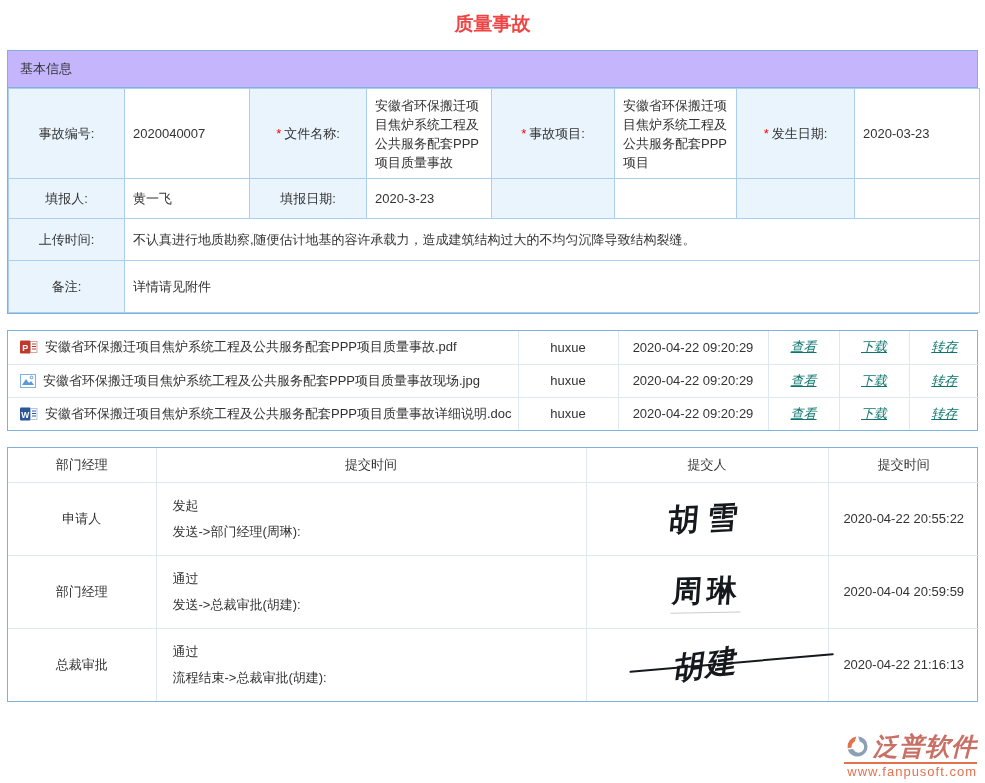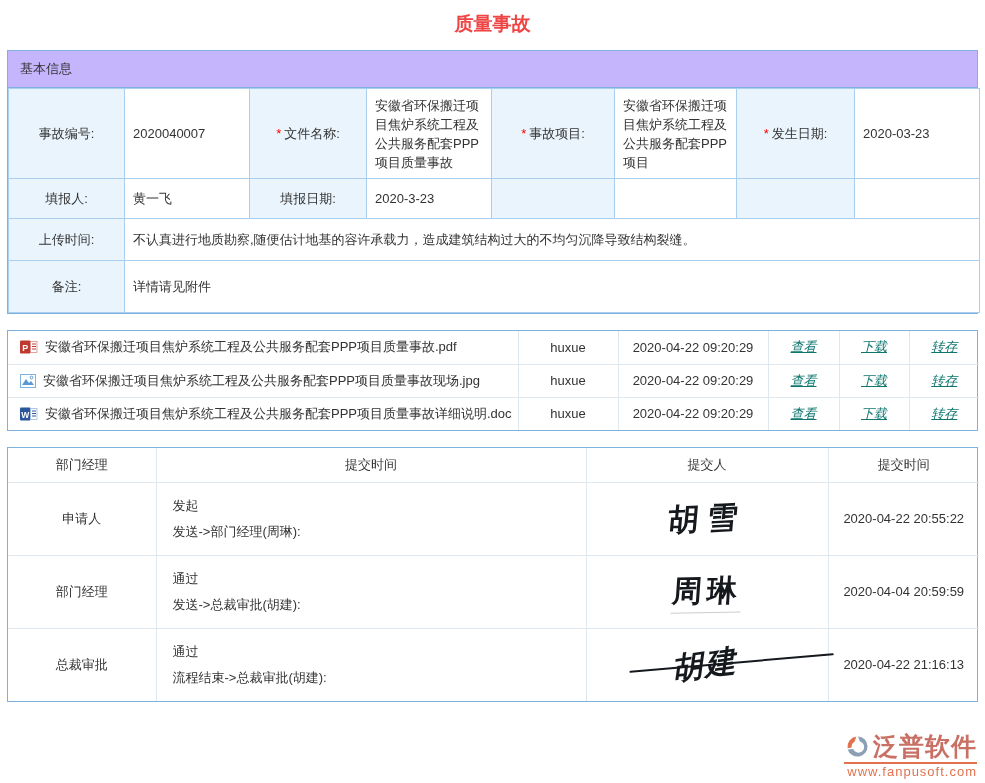--- a/index.html
+++ b/index.html
@@ -55,21 +55,21 @@
   .sig-1 { font-size: 31px; transform: rotate(-3deg) skewX(-8deg); letter-spacing: 8px; }
   .sig-2 { font-size: 30px; transform: rotate(-1deg) skewX(-5deg); letter-spacing: 5px; border-bottom: 1px solid #ccc; }
   .sig-3 { font-size: 31px; transform: rotate(-8deg) skewX(-16deg); letter-spacing: 2px; }
   .flourish {
     position: absolute; height: 2px; background: #15181c; width: 205px;
     left: 50%; top: 46%; transform: translateX(-38%) rotate(-5deg); border-radius: 2px;
   }
   
   .watermark { position: absolute; right: 8px; top: 733px; text-align: right; line-height: 1; }
   .wm-row { display: flex; align-items: center; gap: 2px; justify-content: flex-end; }
-  .wm-brand { font-size: 25px; font-weight: bold; color: #c97065; letter-spacing: 1px; }
+  .wm-brand { font-size: 25px; font-weight: bold; color: #c97065; letter-spacing: 1px; font-style: italic; }
   .wm-url { font-size: 13px; color: #e2724e; letter-spacing: 1px; margin-top: 2px; border-top: 2px solid #e2724e; padding-top: 1px; }
 </style>
 </head>
 <body>
 
 <div class="page-title">质量事故</div>
 
 <div class="panel">
   <div class="panel-header">基本信息</div>
   <table class="info-table">

